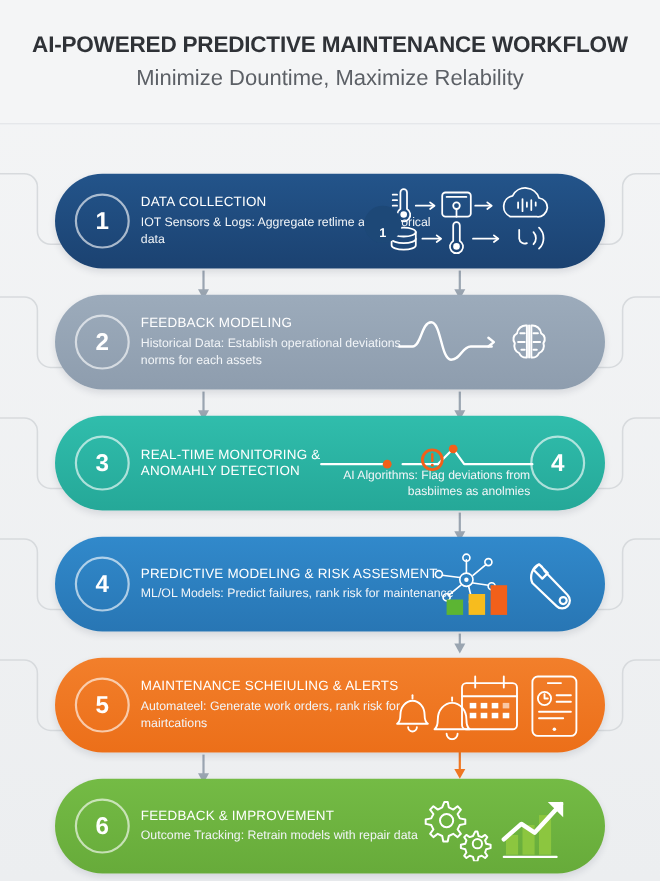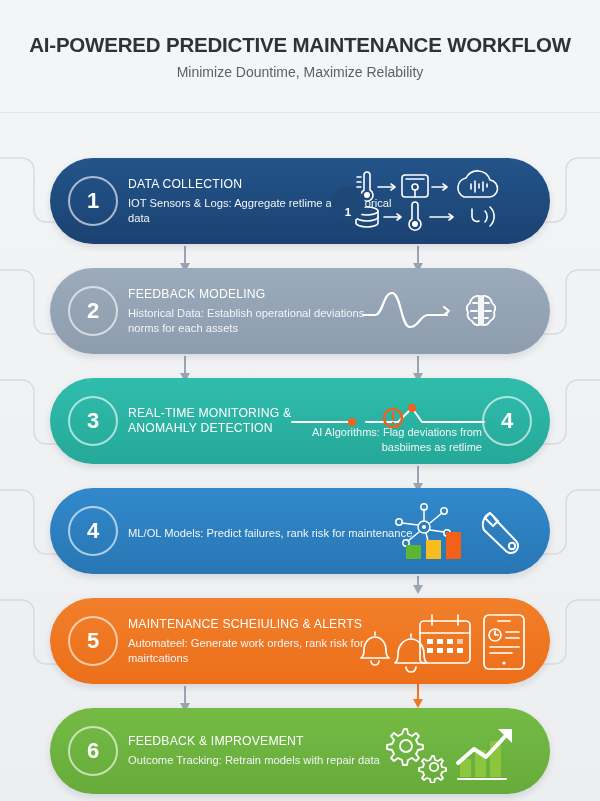--- a/index.html
+++ b/index.html
@@ -10,21 +10,21 @@
     -webkit-font-smoothing:antialiased;
   }
   .page{position:relative;width:600px;height:801px;background:linear-gradient(180deg,#f4f5f6 0%,#eceef0 100%);}
 
   
   .header{position:absolute;left:0;top:0;width:600px;height:112px;
     background:#f4f5f6;border-bottom:1px solid #e2e4e6;
     display:flex;flex-direction:column;align-items:center;justify-content:center;}
   .title{font-size:20.5px;font-weight:bold;color:#2f3237;letter-spacing:-0.2px;
     text-align:center;white-space:nowrap;}
-  .subtitle{margin-top:7px;font-size:14px;color:#5c6066;text-align:center;font-weight:400;}
+  .subtitle{margin-top:7px;font-size:20px;color:#5c6066;text-align:center;font-weight:400;}
 
   
   .flow{position:absolute;left:0;top:112px;width:600px;height:689px;}
 
   
   .side-loops{position:absolute;left:0;top:0;width:600px;height:689px;pointer-events:none;}
 
   
   .band{position:absolute;left:50px;width:500px;height:86px;border-radius:43px;
     box-shadow:0 3px 7px rgba(40,50,70,.13);overflow:hidden;}
@@ -187,21 +187,21 @@
     <div class="band" style="top:266px;background:linear-gradient(180deg,#30bdac 0%,#25a898 100%);">
       <div class="num-circle">
         <span>3</span>
       </div>
       <div class="num-circle right">
         <span>4</span>
       </div>
       <div class="txt-split">
         <div class="b-title">REAL-TIME MONITORING &amp; ANOMAHLY DETECTION</div>
       </div>
-      <div class="desc-right">AI Algorithms: Flag deviations from basbiimes as retlime</div>
+      <div class="desc-right">AI Algorithms: Flag deviations from basbiimes as anolmies</div>
       <div class="icons ic3">
         <svg width="200" height="26" viewBox="0 0 200 26" fill="none">
           <path d="M4 18 H60 M78 18 H110" stroke="#ffffff" stroke-width="2" stroke-linecap="round"></path>
           <path d="M110 18 L124 4 L134 18 H196" stroke="#ffffff" stroke-width="2" stroke-linecap="round" stroke-linejoin="round"></path>
           <circle cx="64" cy="18" r="4" fill="#f2601a"></circle>
           <circle cx="124" cy="4" r="4" fill="#f2601a"></circle>
           <g>
             <circle cx="105" cy="14" r="9" fill="none" stroke="#f2601a" stroke-width="2.6"></circle>
             <path d="M105 9 v6" stroke="#f2601a" stroke-width="2.2" stroke-linecap="round"></path>
             <circle cx="105" cy="19" r="1.3" fill="#f2601a"></circle>
@@ -209,20 +209,21 @@
         </svg>
       </div>
 
     </div>
 
     <div class="band" style="top:376px;background:linear-gradient(180deg,#3189cb 0%,#2876b4 100%);">
       <div class="num-circle">
         <span>4</span>
       </div>
       <div class="txt" style="width:290px;">
+        <div class="b-title">PREDICTIVE MODELING &amp; RISK ASSESMENT</div>
         <div class="b-desc">ML/OL Models: Predict failures, rank risk for maintenance</div>
       </div>
       <div class="icons">
         <svg width="152" height="64" viewBox="0 0 152 64" fill="none" stroke="#ffffff" stroke-width="1.5" stroke-linecap="round" stroke-linejoin="round">
           <g>
             <circle cx="42" cy="28" r="6"></circle>
               <circle cx="42" cy="28" r="2" fill="#ffffff" stroke="none"></circle>
             <path d="M42 22 V10 M48 24 L60 14 M48 31 L62 33 M37 33 L26 42 M36 26 L20 24 M44 34 L47 46"></path>
             <circle cx="42" cy="8" r="3.2"></circle>
               <circle cx="62" cy="12" r="3.2"></circle>

